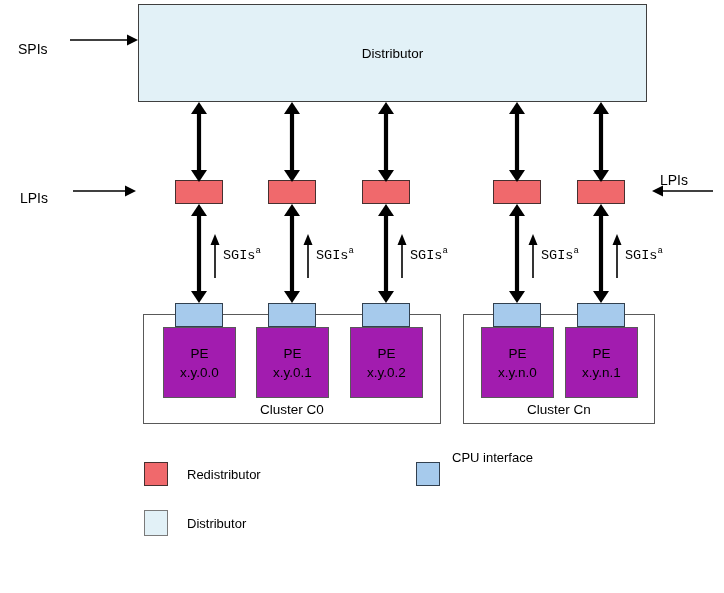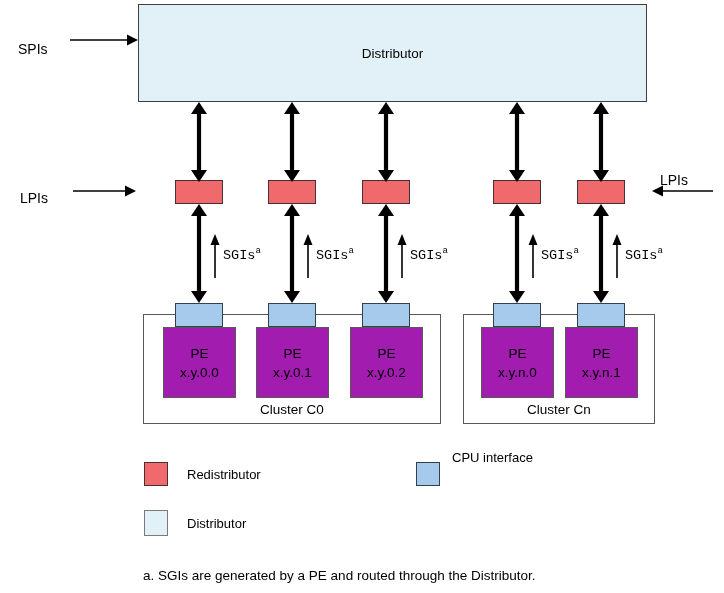--- a/index.html
+++ b/index.html
@@ -106,21 +106,20 @@
     <span>x.y.n.1</span>
   </div>
 
   <div class="legend-swatch sw-red"></div>
   <div class="legend-text" style="left:187px;top:467px;">Redistributor</div>
   <div class="legend-swatch sw-blue"></div>
   <div class="legend-text" style="left:452px;top:450px;">CPU interface</div>
   <div class="legend-swatch sw-dist"></div>
   <div class="legend-text" style="left:187px;top:516px;">Distributor</div>
 
-  <div class="footnote">a. SGIs are generated by a PE and routed through the Distributor.</div>
 
   <svg class="arrows" width="724" height="593" viewBox="0 0 724 593">
 
     <g>
       <line x1="70" y1="40" x2="127" y2="40" stroke-width="1.4"></line>
       <polygon points="127,34.5 127,45.5 138,40"></polygon>
     </g>
 
     <g>
       <line x1="73" y1="191" x2="125" y2="191" stroke-width="1.4"></line>

